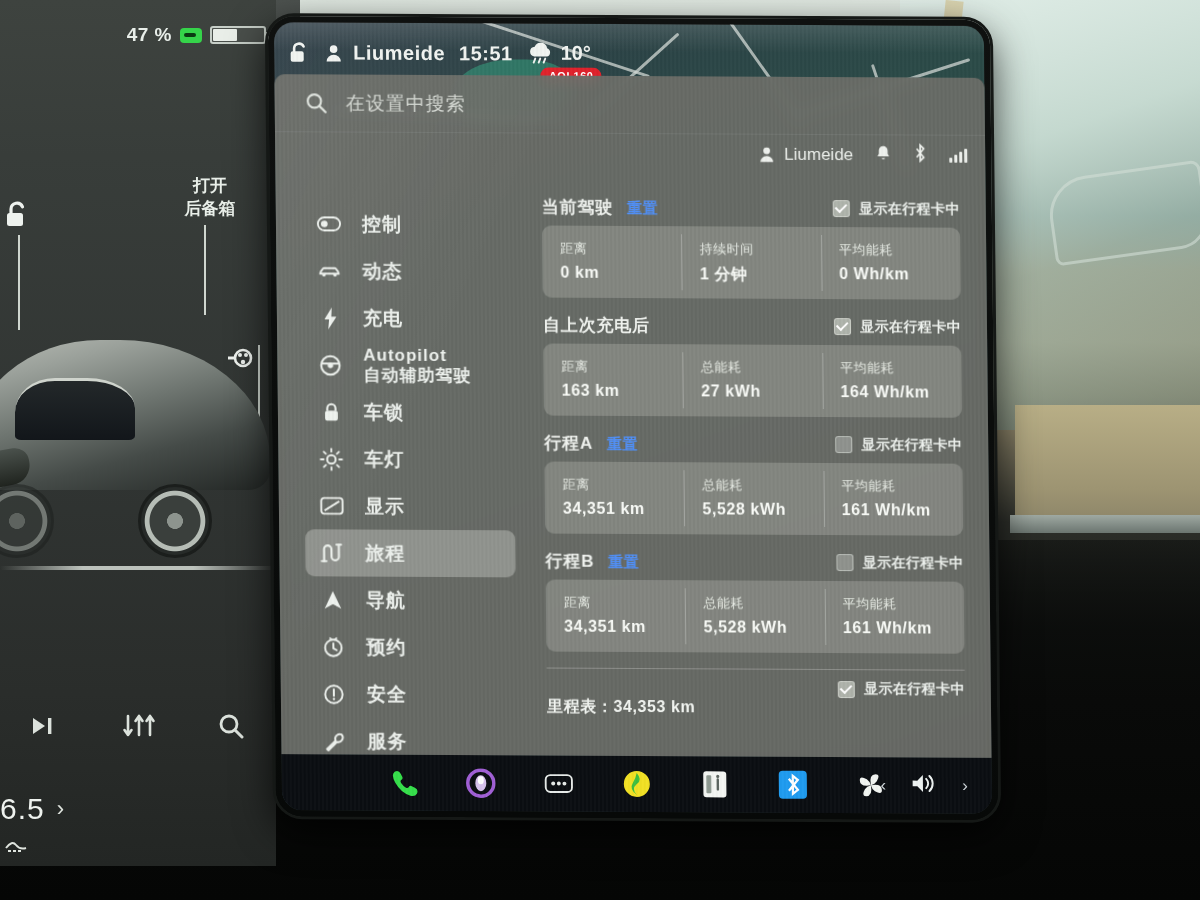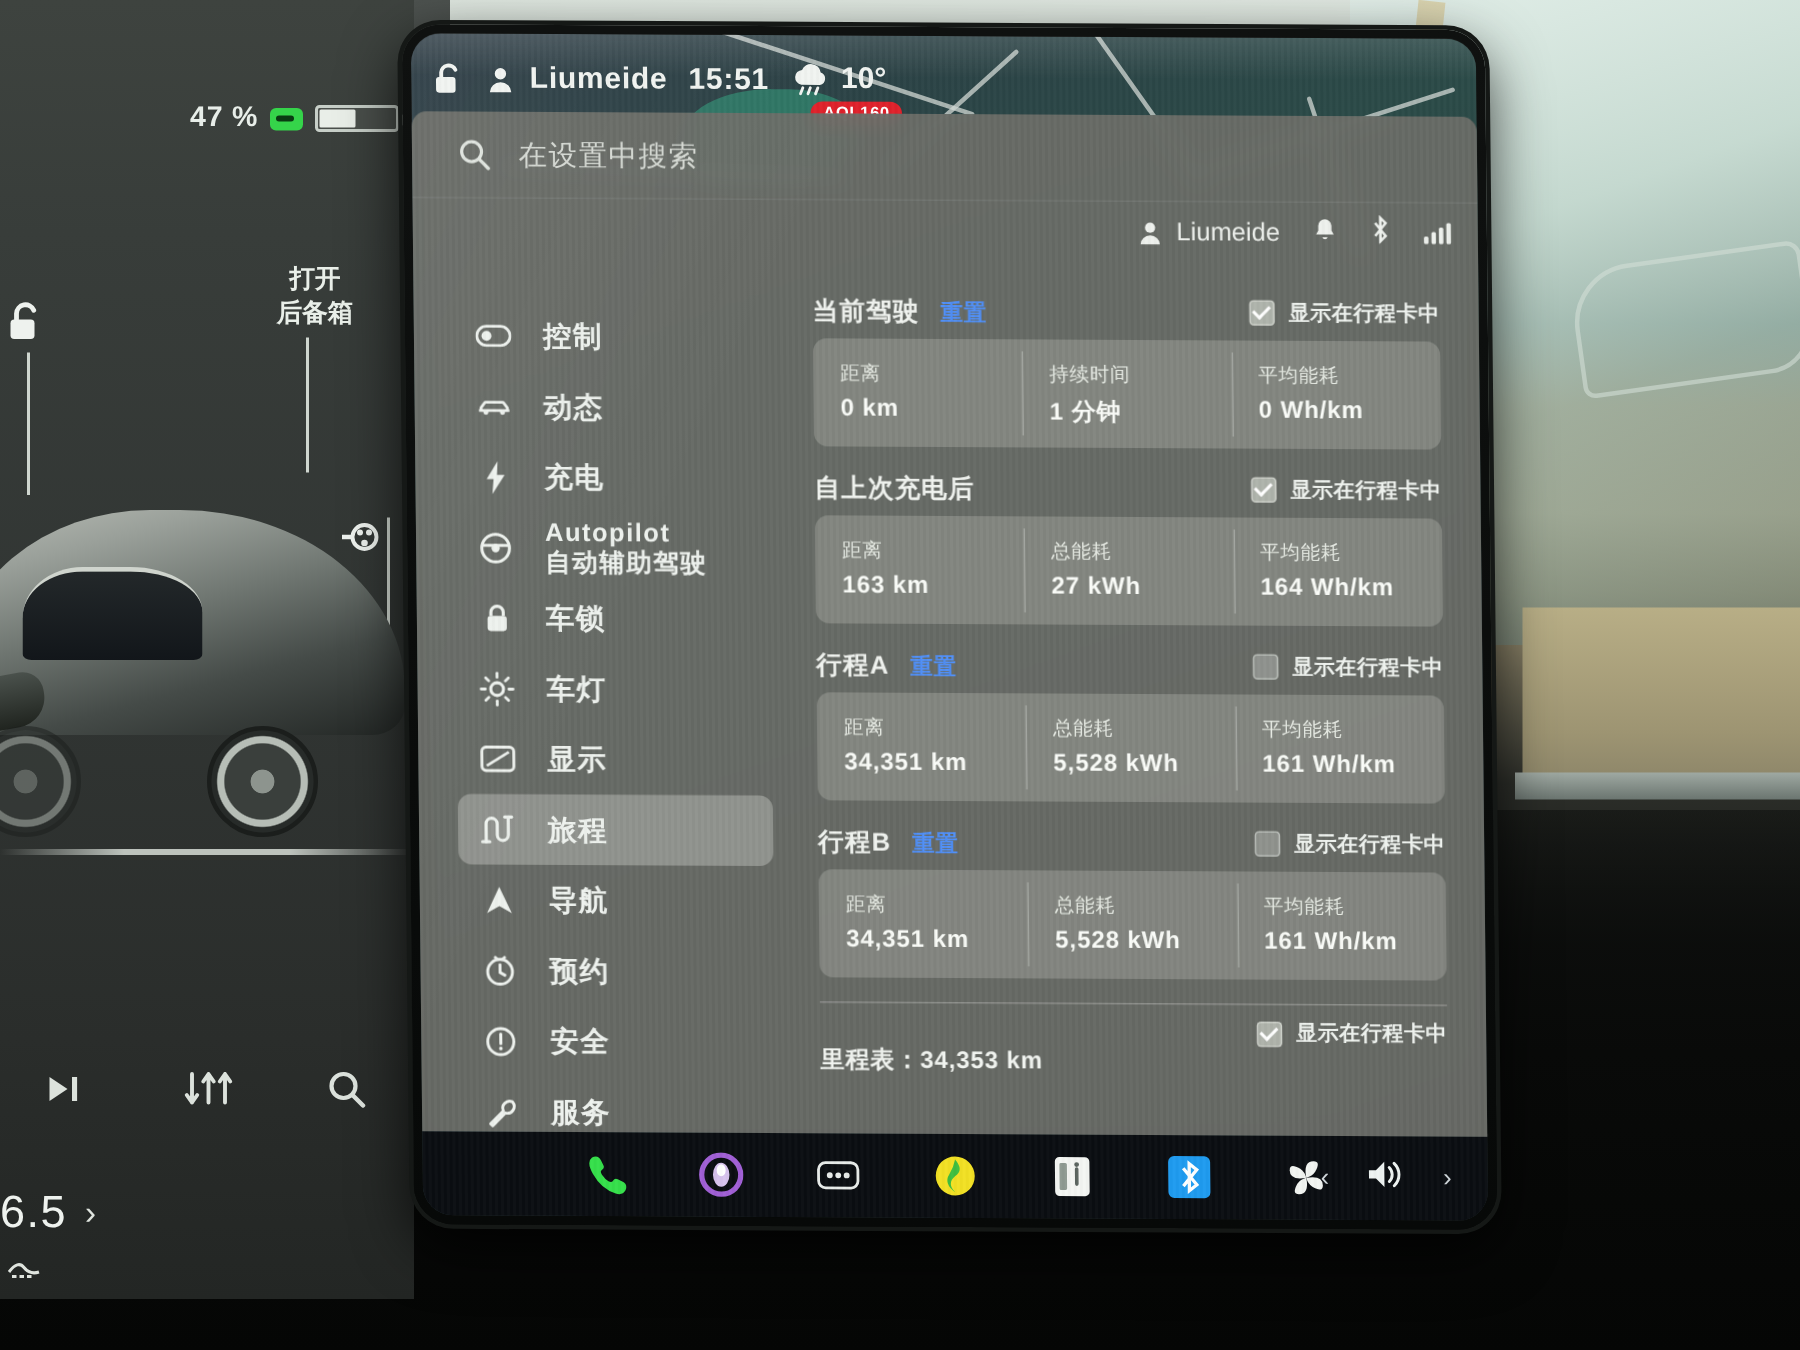--- a/index.html
+++ b/index.html
@@ -50,21 +50,21 @@
     background: linear-gradient(180deg,#4d524f,#3c413e);
   }
 
   
   #left-display {
     position: absolute; left: 0; top: 0; width: 276px; height: 866px;
     background: linear-gradient(180deg,#3e433f 0%, #383d3a 18%, #303432 55%, #2a2d2b 80%, #232624 100%);
     overflow: hidden;
   }
   #ld-status {
-    position:absolute; top: 24px; right: 10px; display:flex; align-items:center; gap:8px;margin-top:44px;
+    position:absolute; top: 24px; right: 10px; display:flex; align-items:center; gap:8px;
   }
   #ld-batt-pct { color:#e8eee9; font-size:19px; font-weight:bold; letter-spacing:.5px; }
   #ld-plug {
     width:22px;height:15px;border-radius:4px;background:#35d44a;position:relative;
   }
   #ld-plug::after{content:"";position:absolute;left:4px;top:5px;width:12px;height:4px;border-radius:2px;background:#0a3b12;}
   #ld-battery {
     width:56px;height:18px;border:2px solid #c7cfc8;border-radius:3px;position:relative;background:#4a4f4b;
   }
   #ld-battery::after{content:"";position:absolute;right:-5px;top:4px;width:3px;height:8px;background:#c7cfc8;border-radius:0 2px 2px 0;}

